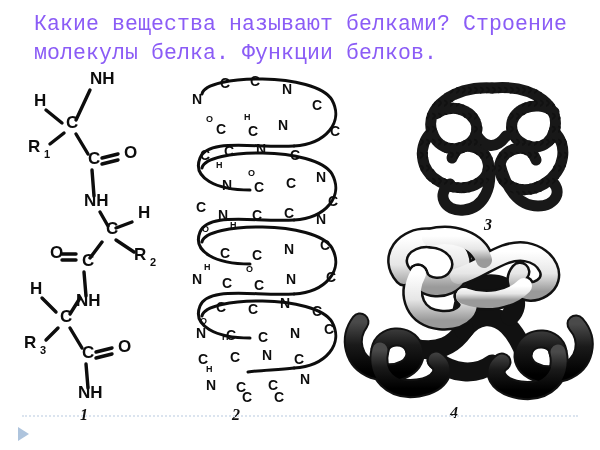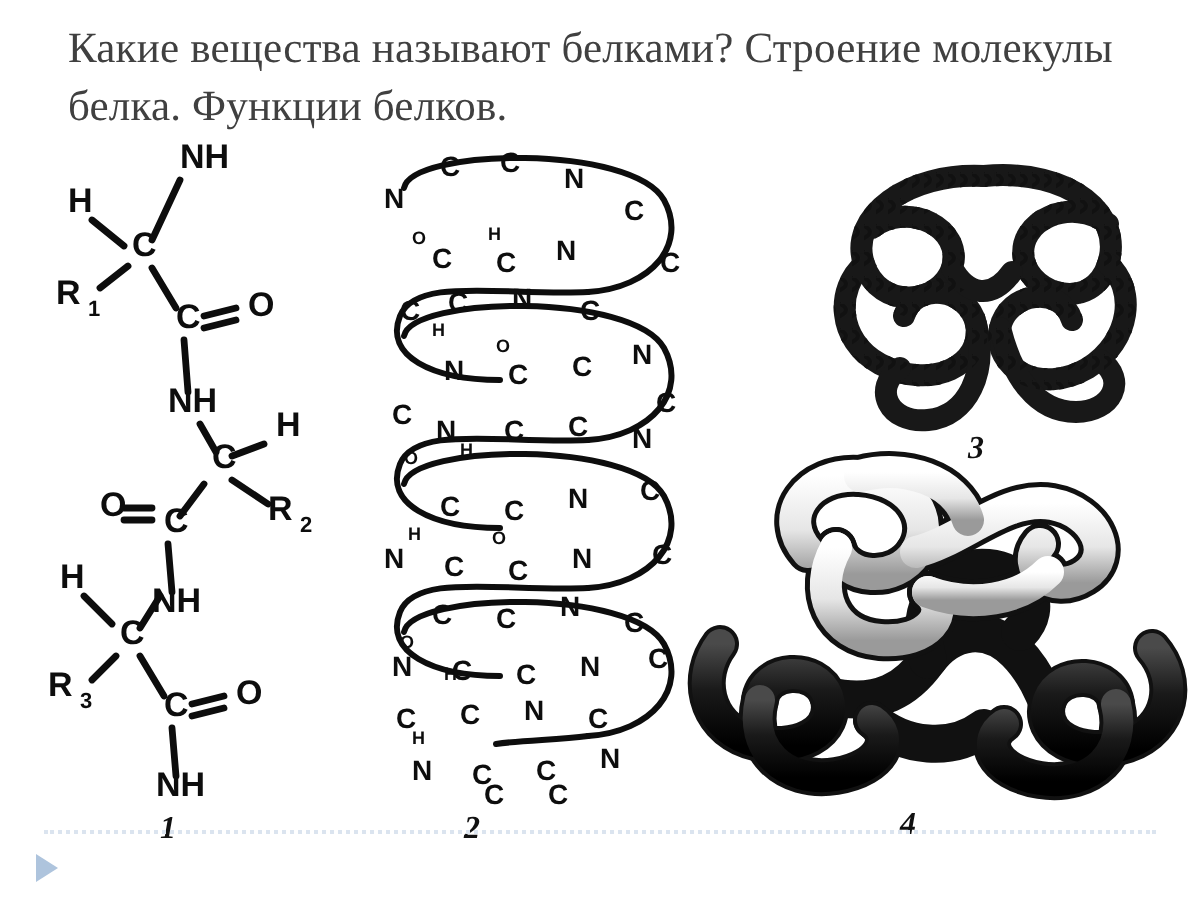--- a/index.html
+++ b/index.html
@@ -10,24 +10,24 @@
     font-family:"Liberation Serif", serif;
     overflow:hidden;
     position:relative;
   }
   .slide{position:absolute;inset:0;background:#fff;}
 
   
   .title{
     position:absolute;
     left:34px; top:10px; width:540px;
-    font-family:Liberation Serif, serif;
+    font-family:Liberation Mono, monospace;
     font-size:21.5px;
     line-height:29px;
-    color:#404040;
+    color:#8b5cf6;
     letter-spacing:0.1px;
     white-space:pre-wrap;
   }
 
   
   .figures{position:absolute;left:0;top:66px;width:503px;height:350px;padding-left:40px;}
   .fig{position:absolute;}
   .fignum{
     position:absolute;
     font-family:"Liberation Serif", serif;

